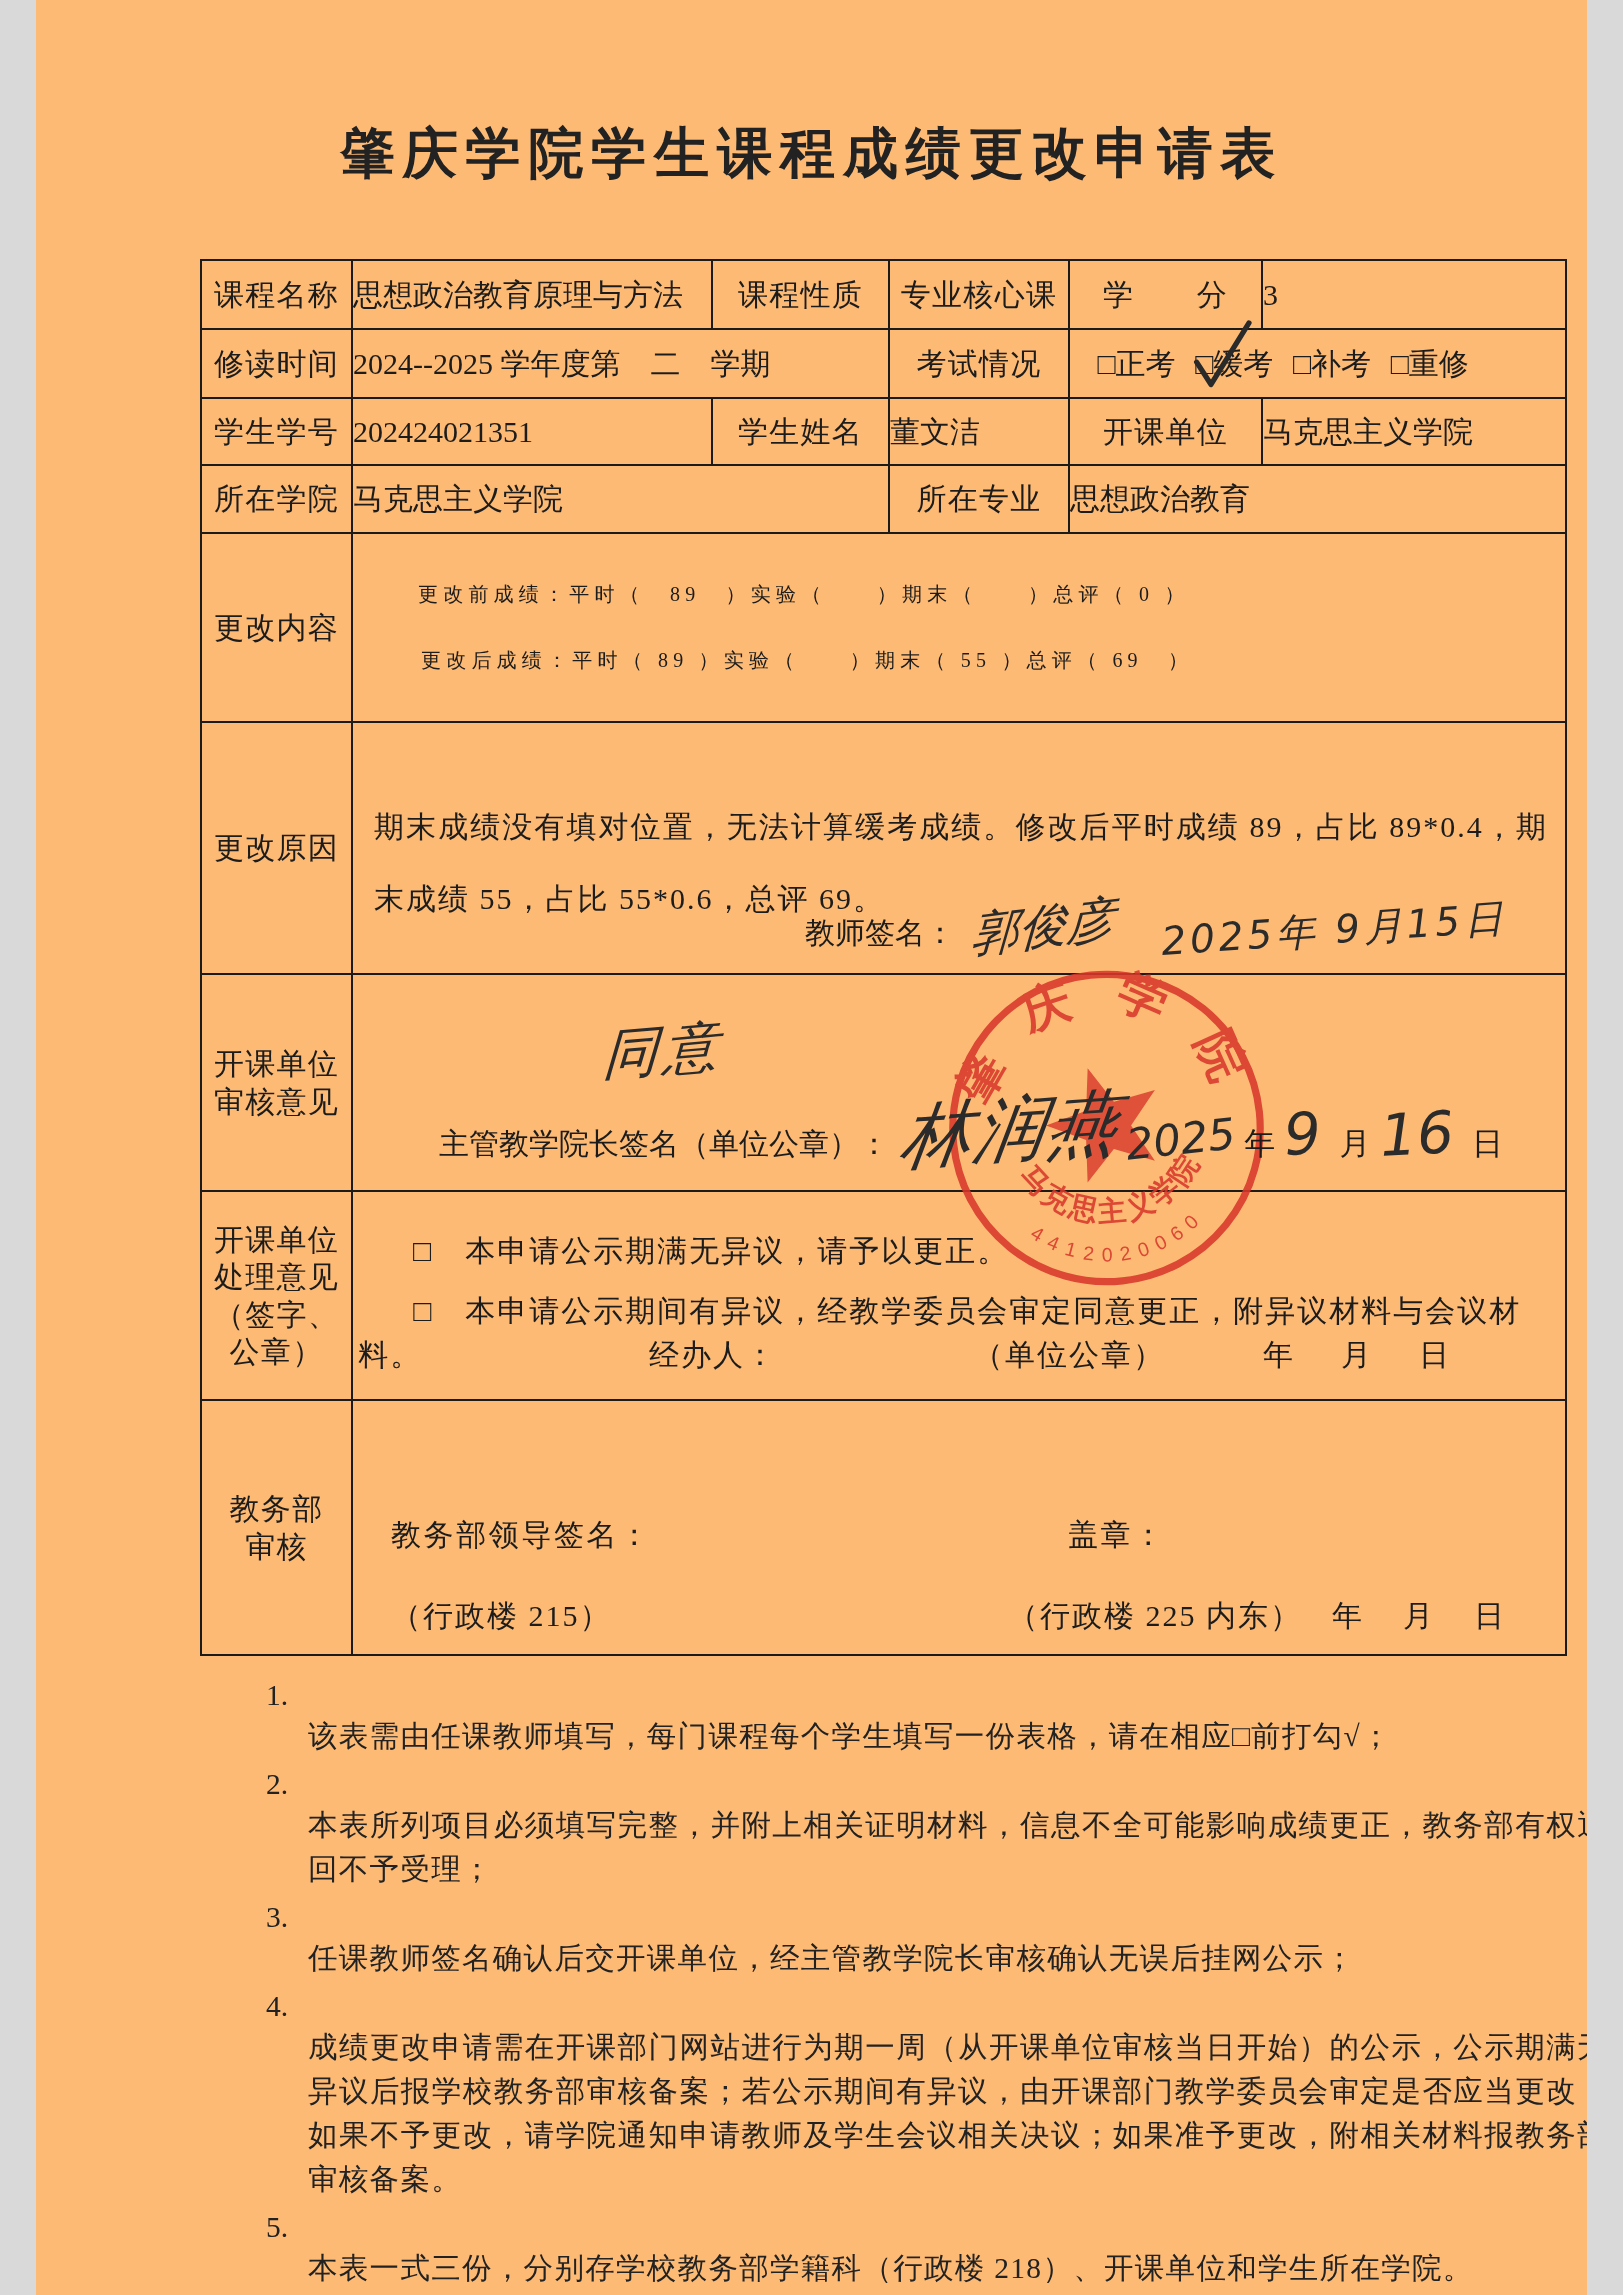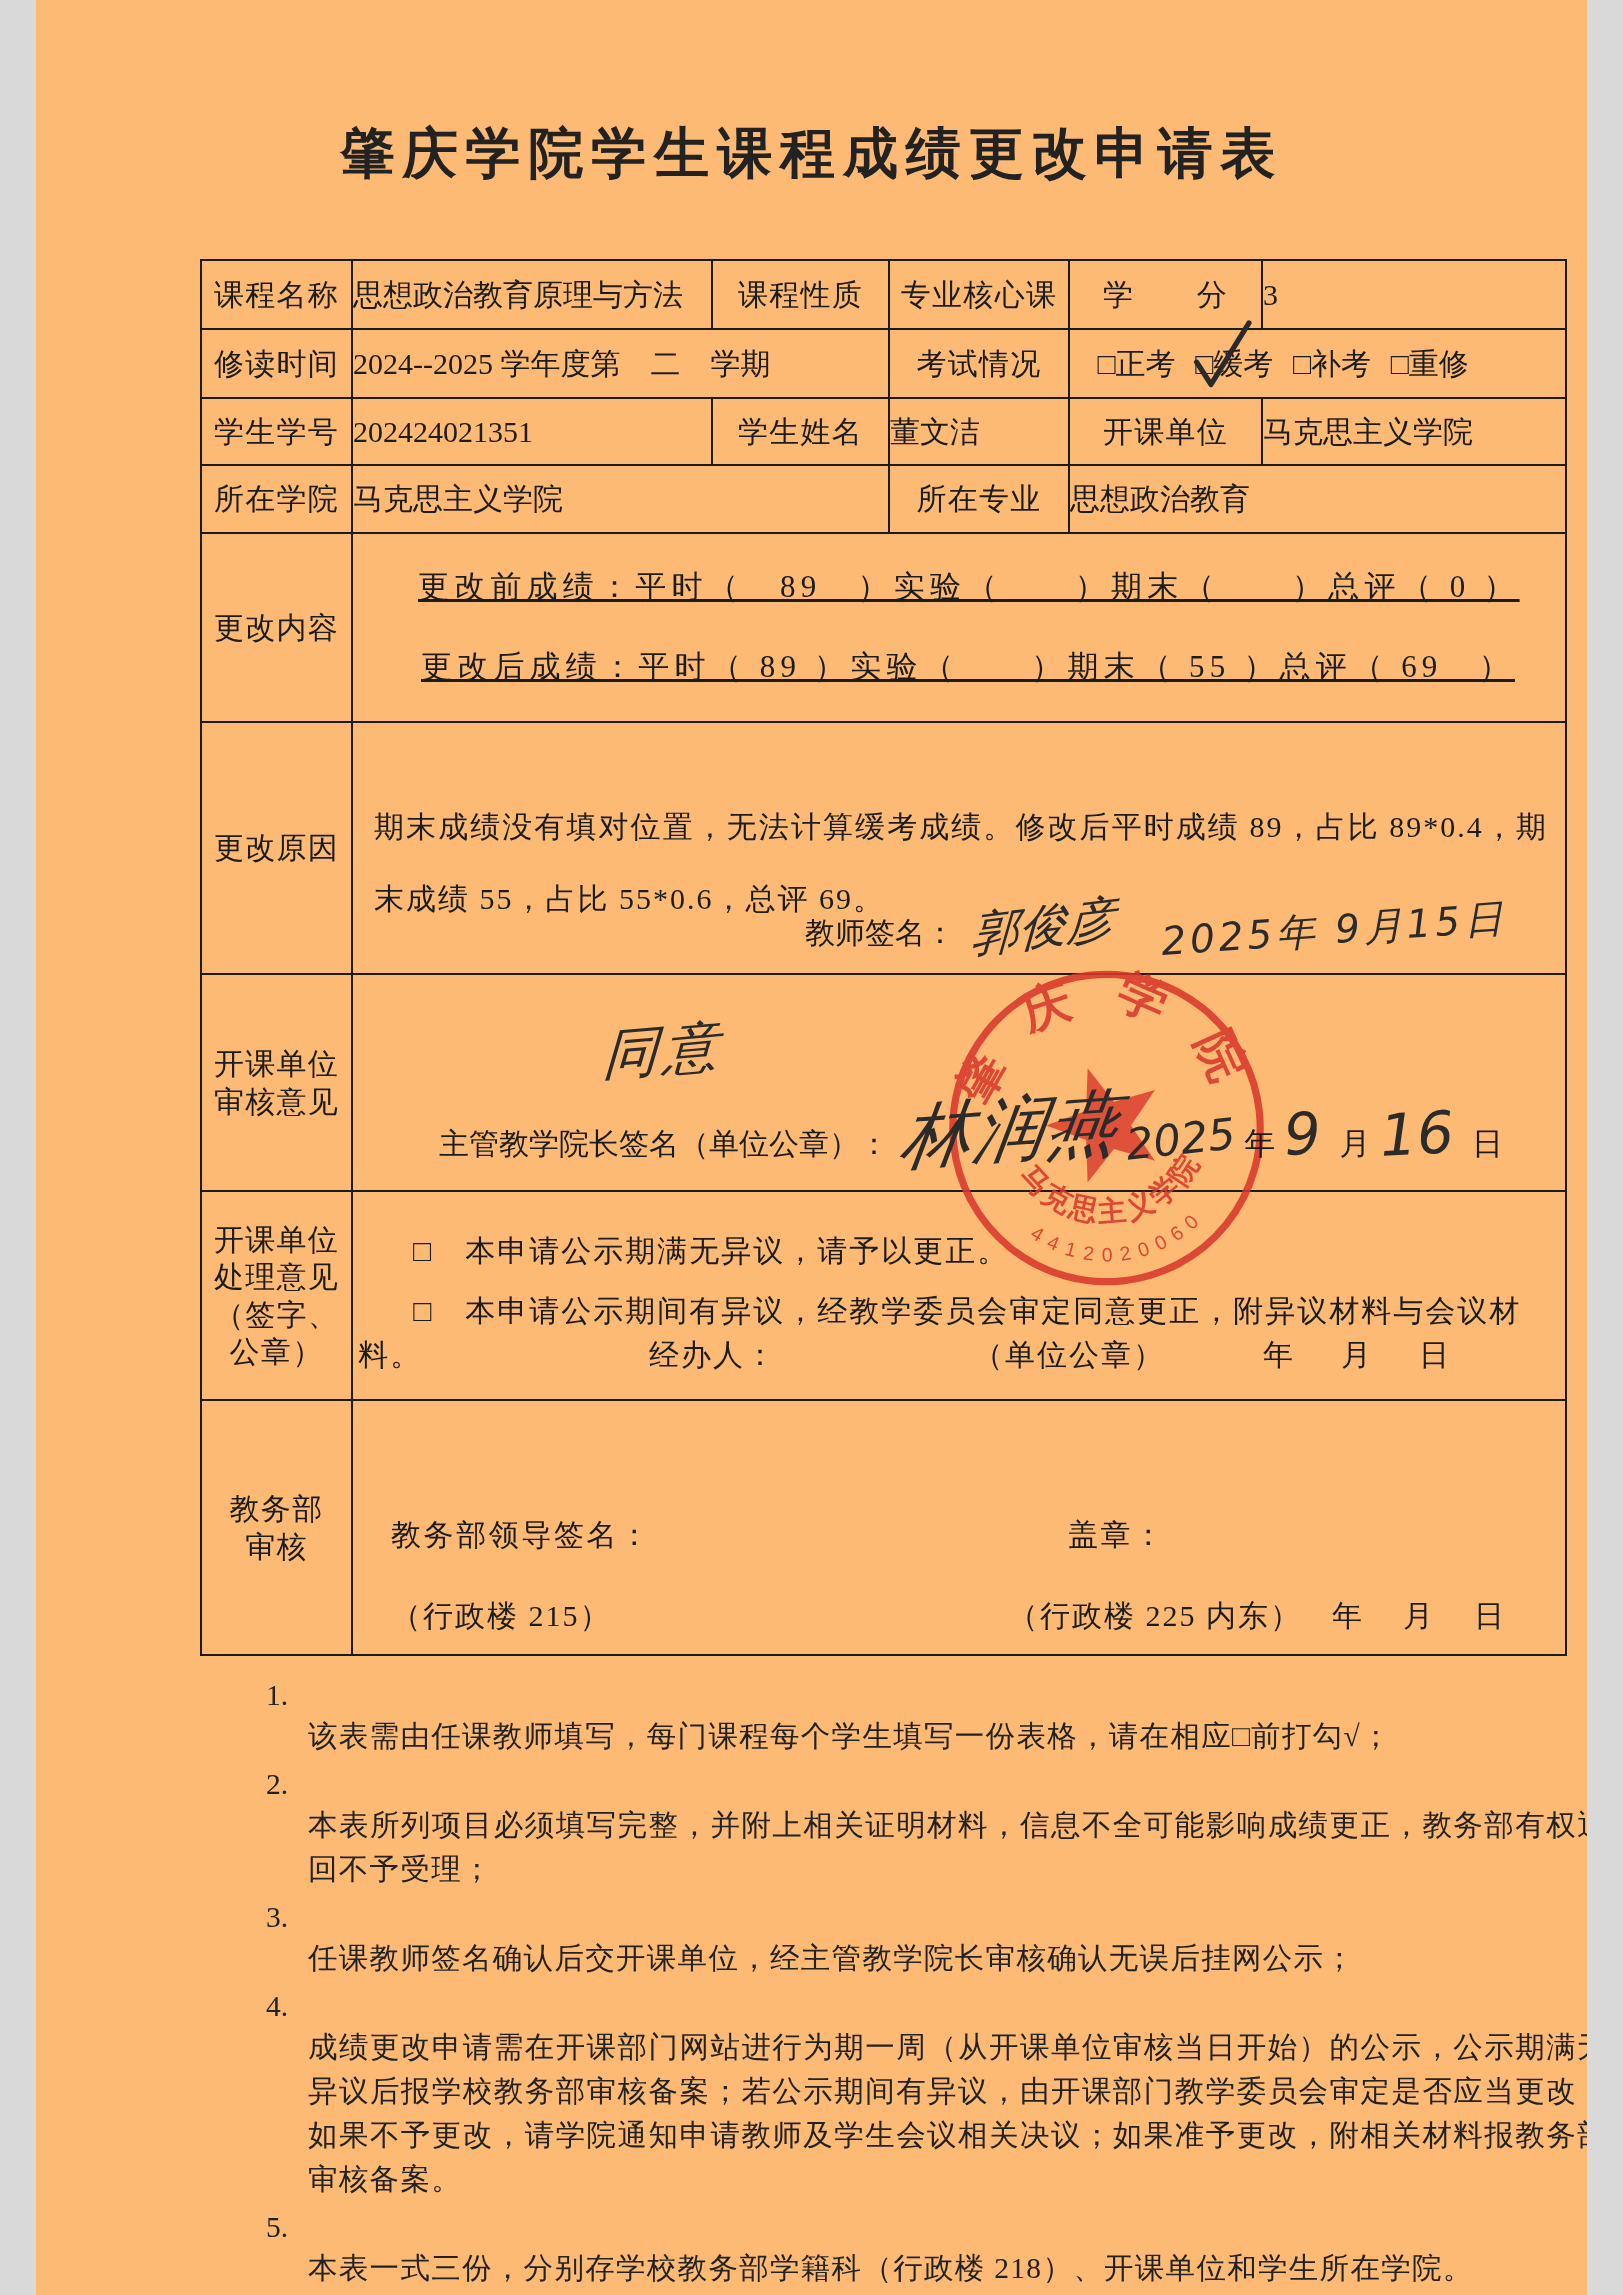--- a/index.html
+++ b/index.html
@@ -27,21 +27,21 @@
     border:2.6px solid #1b1b1b;
     font-size:30px;line-height:1.25;
     vertical-align:middle;padding:0;
   }
   td.lab{text-align:center;letter-spacing:1.3px;border-radius:27px;}
   td.val{padding-left:18.3px;}
   .exam-opts{display:flex;gap:19.6px;padding-left:27.5px;align-items:center;}
   .opt{position:relative;white-space:nowrap;}
   .check-overlay{position:absolute;left:-5.2px;top:-26px;pointer-events:none;}
   .scores{display:flex;flex-direction:column;justify-content:center;height:100%;gap:41px;}
-  .score-line{font-size:31px;letter-spacing:5.2px;white-space:nowrap;text-decoration:underline;}
+  .score-line{font-size:20px;letter-spacing:5.2px;white-space:nowrap;}
   .score-line.before{padding-left:65px;}
   .score-line.after{padding-left:68px;}
   .reason-cell{position:relative;}
   .reason-text{padding:29px 17px 0 21px;line-height:72px;letter-spacing:2px;text-align:justify;}
   .hand{
     font-family:"DejaVu Sans", sans-serif;
     color:#2b2b2b;font-style:italic;
   }
   .teacher-line{position:absolute;left:452px;bottom:17px;display:flex;align-items:baseline;white-space:nowrap;}
   .teacher-sig{font-size:48px;transform:rotate(-7deg) skewX(-10deg);display:inline-block;margin-left:15.7px;}

